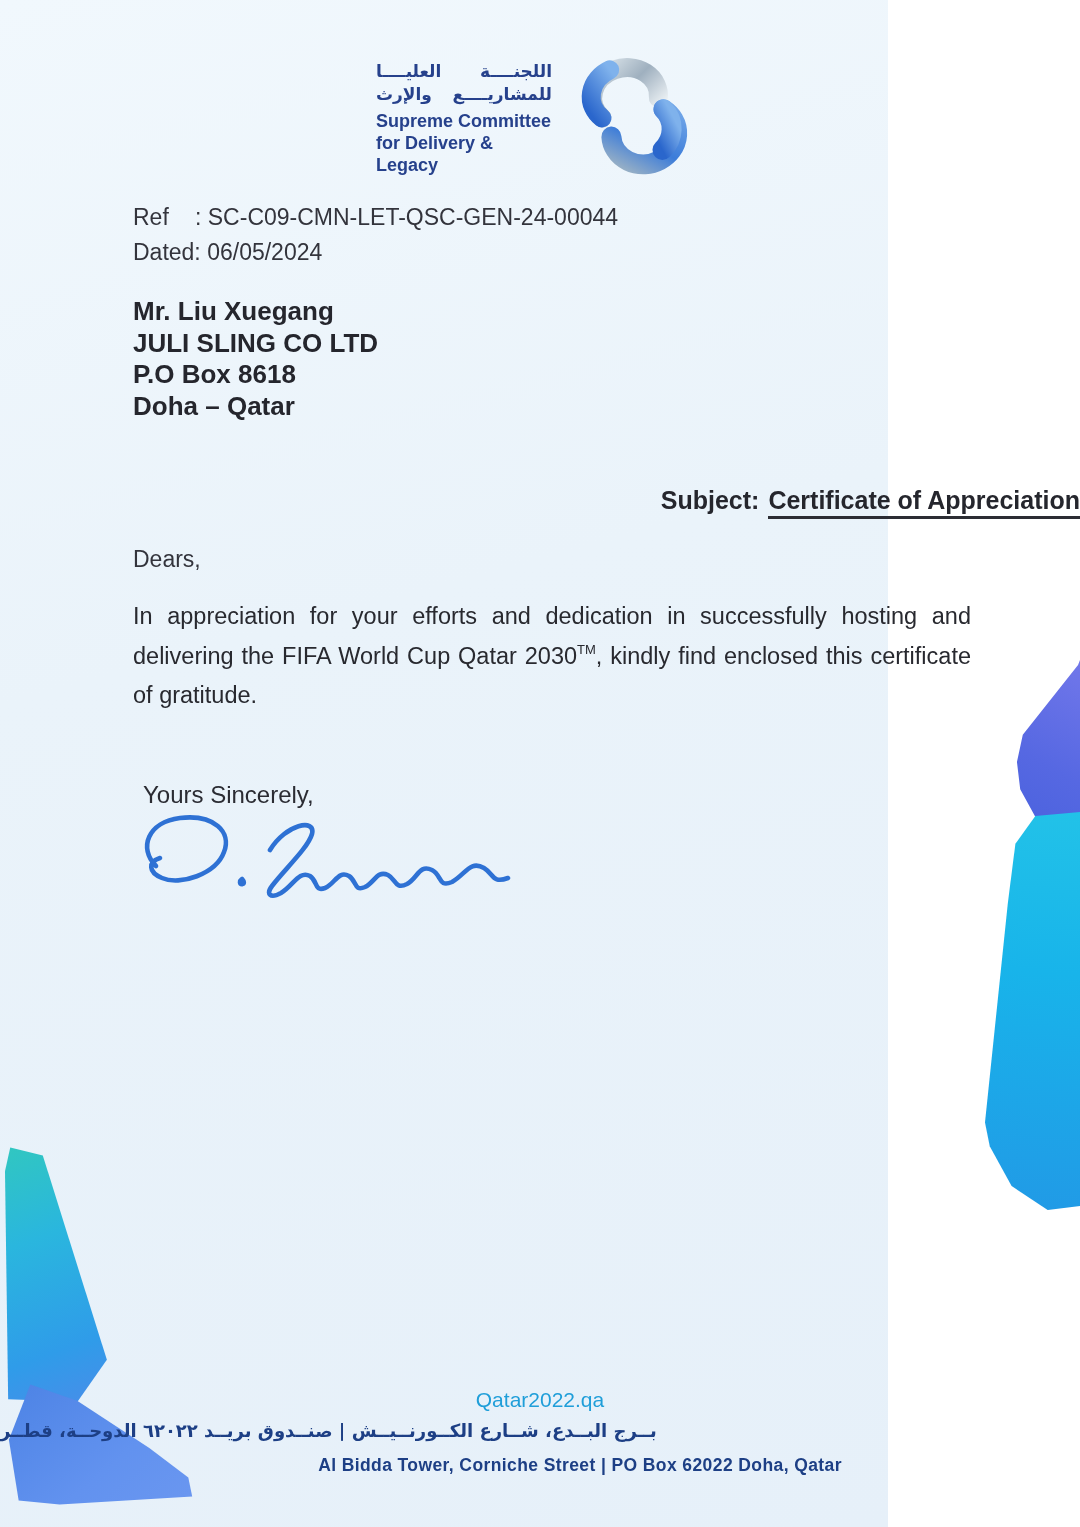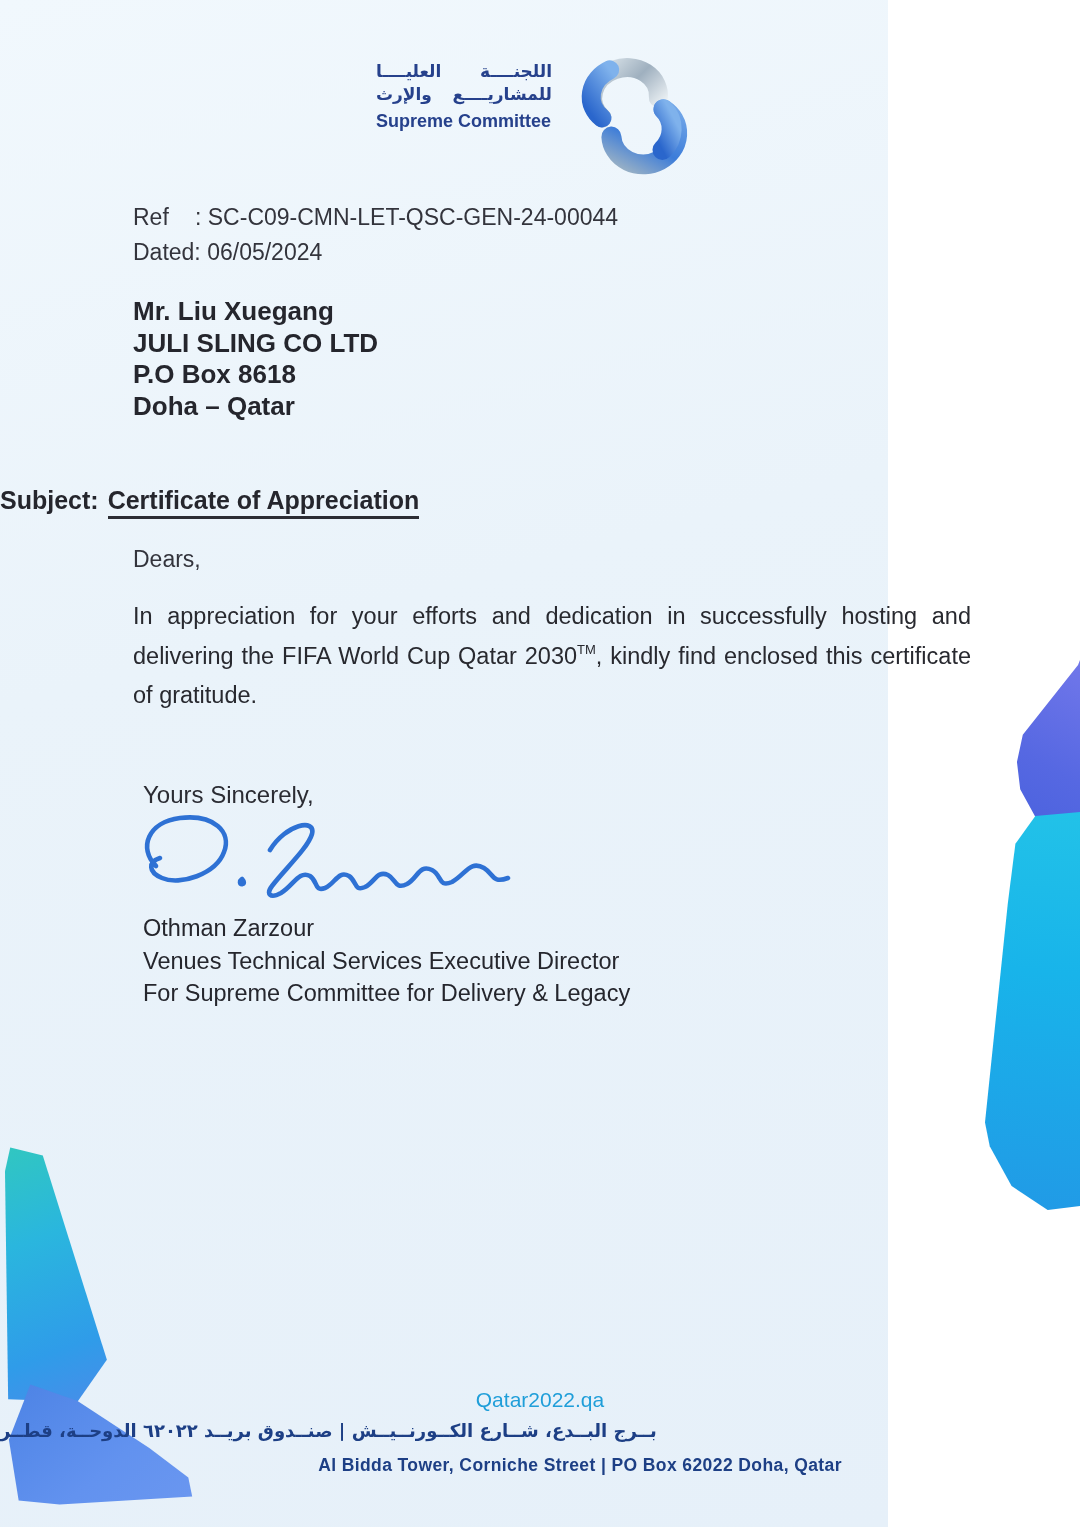--- a/index.html
+++ b/index.html
@@ -25,21 +25,21 @@
   .logo-swirl { position: absolute; left: 560px; top: 50px; }
 
   
   .ref-block { position: absolute; left: 133px; top: 200px; font-size: 23px; line-height: 35px; color: #33343c; }
   .ref-label { display: inline-block; min-width: 62px; }
 
   
   .recipient { position: absolute; left: 133px; top: 296px; font-size: 26px; line-height: 31.5px; font-weight: 700; color: #25262d; }
 
   
-  .subject { position: absolute; left: 0; top: 486px; width: 1080px; text-align: left;
+  .subject { position: absolute; left: 0; top: 486px; width: 1080px; text-align: right;
     font-size: 25px; font-weight: 700; color: #25262d; }
   .subject-value { border-bottom: 3px solid #2c2d34; padding-bottom: 2px; margin-left: 9px; }
 
   
   .salutation { position: absolute; left: 133px; top: 546px; font-size: 23px; color: #33343c; }
   .body-para {
     position: absolute; left: 133px; top: 597px; width: 838px;
     font-size: 23.5px; line-height: 39.5px; text-align: justify; color: #28292f;
   }
   .body-para sup { font-size: 13px; line-height: 0; vertical-align: 10px; letter-spacing: 0; }
@@ -88,20 +88,21 @@
   <div class="shape shape-right-violet"></div>
   <div class="shape shape-right-cyan"></div>
   <div class="shape shape-left-wedge"></div>
   <div class="shape shape-left-periwinkle"></div>
 
   <div class="letterhead-text">
     <div class="lh-ar">اللجنــــة العليــــا</div>
     <div class="lh-ar">للمشاريــــع والإرث</div>
     <div class="lh-en">
       <div>Supreme Committee</div>
+      <div>for Delivery &amp; Legacy</div>
     </div>
   </div>
 
   <div class="logo-swirl">
     <svg width="152" height="130" viewBox="0 0 152 130">
       <defs>
         <linearGradient id="gBlueTop" x1="0" y1="1" x2="1" y2="0">
           <stop offset="0" stop-color="#2a66cc"></stop>
             <stop offset="1" stop-color="#7fb2ec"></stop>
         </linearGradient>
@@ -151,23 +152,18 @@
   <div class="signature">
     <svg width="410" height="115" viewBox="0 0 410 115" fill="none">
       <g stroke="#2e71d4" stroke-width="4.6" stroke-linecap="round" fill="none">
         <path d="M38,66 C20,48 30,22 62,18 C96,14 114,32 106,52 C98,74 62,86 44,78 C30,72 30,62 42,58"></path>
         <path d="M124,80 c1.5,1.5 1.5,3 0,3.5 c-1.5,0 -2,-2 0,-3.5" stroke-width="6"></path>
         <path d="M152,50 C168,24 198,18 194,34 C190,48 166,70 154,86 C148,94 152,99 163,93 C175,86 181,70 192,76 C200,81 196,92 207,88 C217,84 220,70 231,76 C239,81 236,92 247,87 C257,82 259,70 270,75 C278,79 277,90 289,84 C300,78 301,64 314,70 C324,75 320,88 334,82 C348,74 352,60 366,68 C376,74 374,84 390,78"></path>
       </g>
     </svg>
   </div>
 
-  <div class="signoff">
-    <div>Othman Zarzour</div>
-    <div>Venues Technical Services Executive Director</div>
-    <div>For Supreme Committee for Delivery &amp; Legacy</div>
-  </div>
 
   <div class="footer-web">Qatar2022.qa</div>
   <div class="footer-ar">بــرج البــدع، شــارع الكــورنــيــش | صنــدوق بريــد ٦٢٠٢٢ الدوحــة، قطــر</div>
   <div class="footer-en">Al Bidda Tower, Corniche Street | PO Box 62022 Doha, Qatar</div>
 
 </div>
 
 </body></html>

